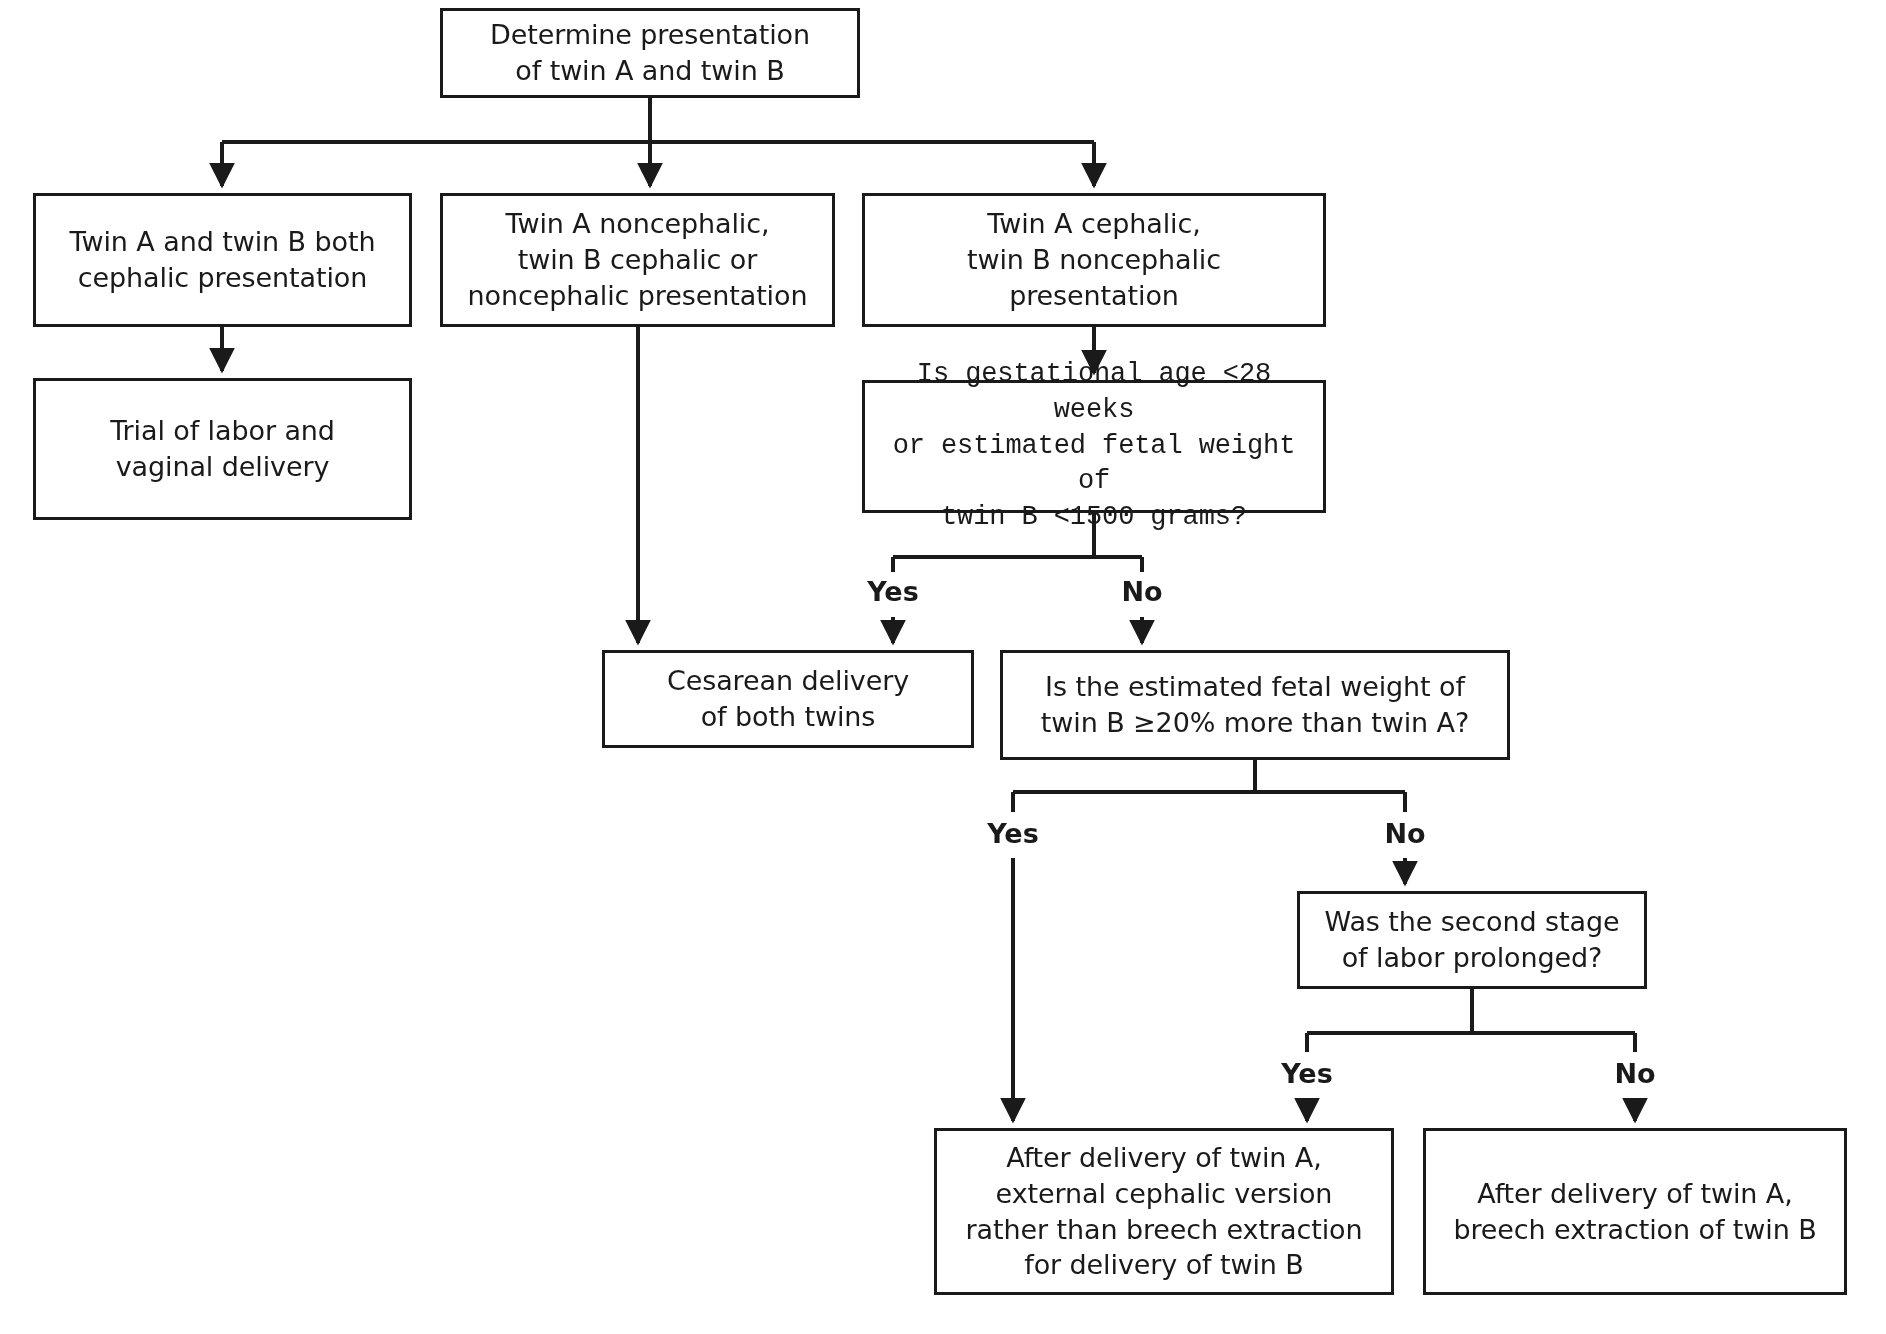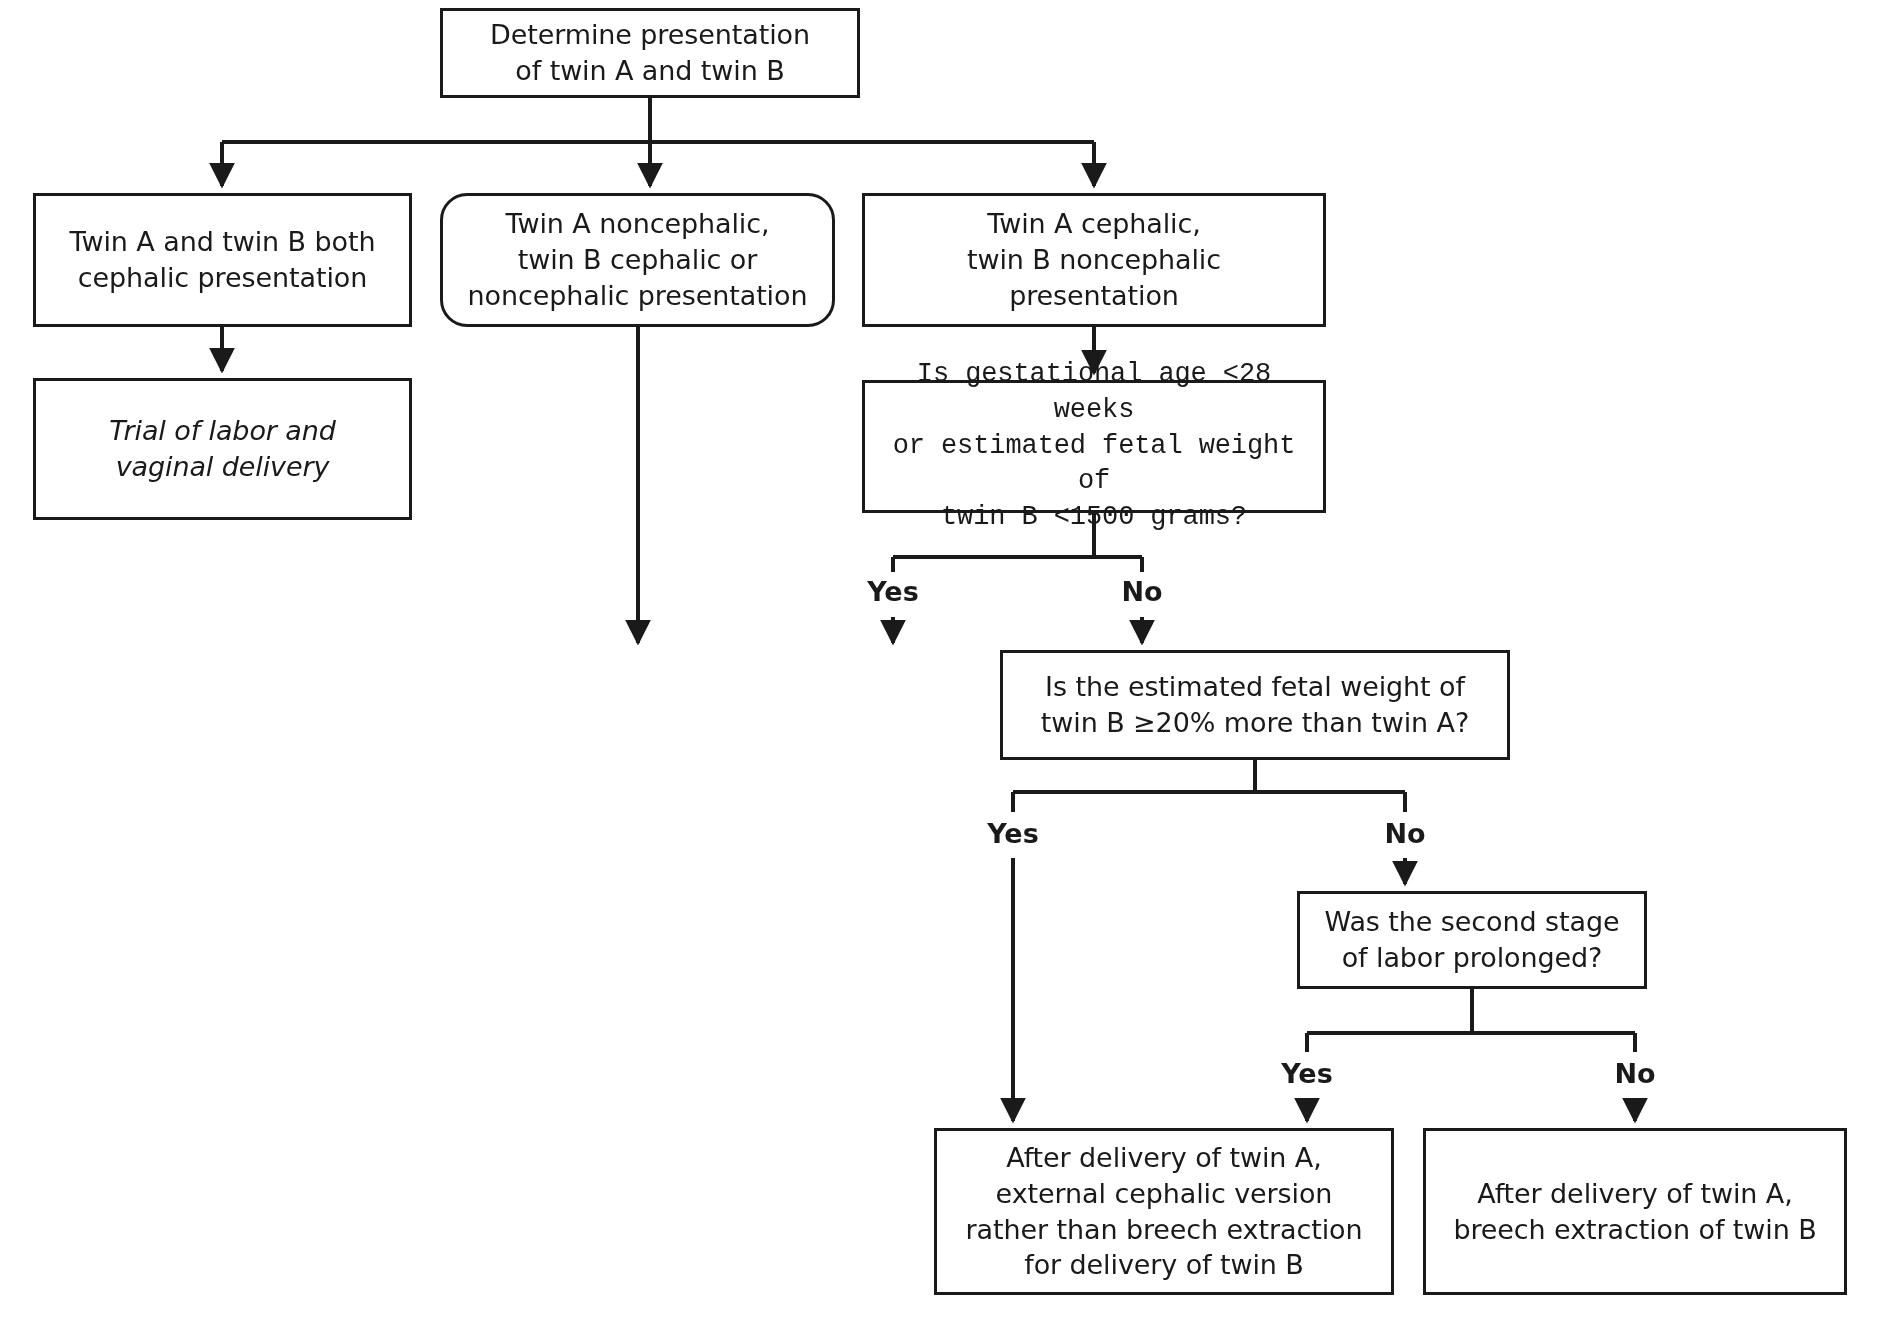--- a/index.html
+++ b/index.html
@@ -118,43 +118,47 @@
   <div class="node" style="left:440px; top:8px; width:420px; height:90px;">
     <span class="txt">Determine presentation
 of twin A and twin B</span>
   </div>
 
   <div class="node" style="left:33px; top:193px; width:379px; height:134px;">
     <span class="txt">Twin A and twin B both
 cephalic presentation</span>
   </div>
 
-  <div class="node" style="left:440px; top:193px; width:395px; height:134px;border-radius:27px;">
+  <div class="node" style="left:440px; top:193px; width:395px; height:134px;">
     <span class="txt">Twin A noncephalic,
 twin B cephalic or
 noncephalic presentation</span>
   </div>
 
   <div class="node" style="left:862px; top:193px; width:464px; height:134px;text-align:center;">
     <span class="txt">Twin A cephalic,
 twin B noncephalic
 presentation</span>
   </div>
 
-  <div class="node" style="left:33px; top:378px; width:379px; height:142px;font-style:italic;">
+  <div class="node" style="left:33px; top:378px; width:379px; height:142px;">
     <span class="txt">Trial of labor and
 vaginal delivery</span>
   </div>
 
   <div class="node" style="left:862px; top:380px; width:464px; height:133px;font-family:Liberation Mono, monospace;">
     <span class="txt">Is gestational age &lt;28 weeks
 or estimated fetal weight of
 twin B &lt;1500 grams?</span>
   </div>
 
+  <div class="node" style="left:602px; top:650px; width:372px; height:98px;">
+    <span class="txt">Cesarean delivery
+of both twins</span>
+  </div>
 
   <div class="node" style="left:1000px; top:650px; width:510px; height:110px;">
     <span class="txt">Is the estimated fetal weight of
 twin B ≥20% more than twin A?</span>
   </div>
 
   <div class="node" style="left:1297px; top:891px; width:350px; height:98px;">
     <span class="txt">Was the second stage
 of labor prolonged?</span>
   </div>

